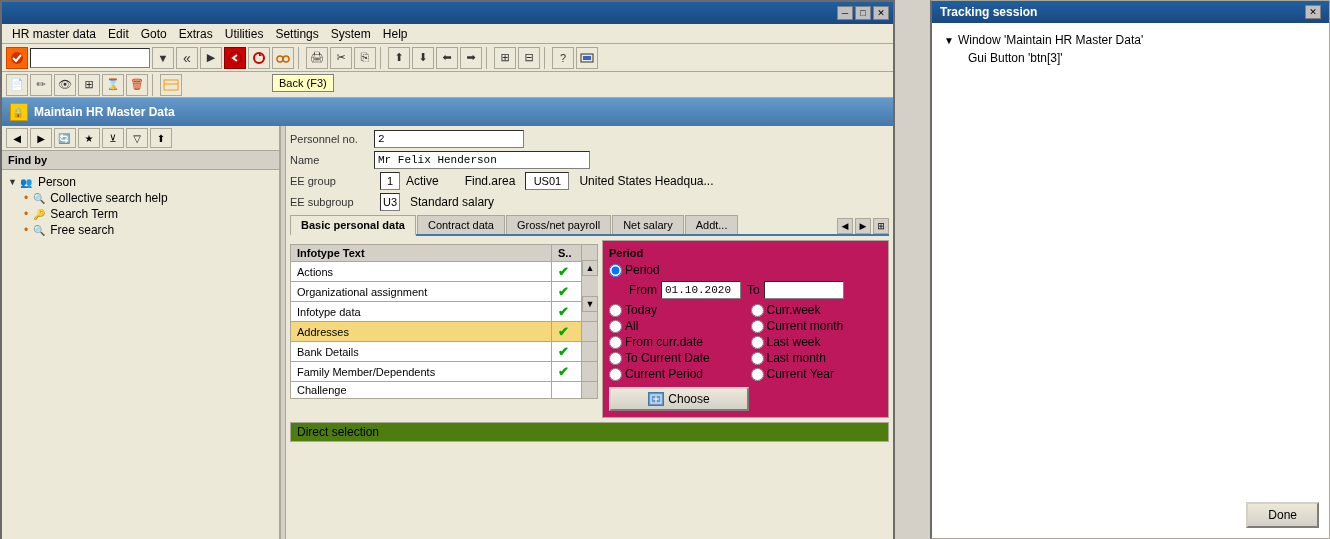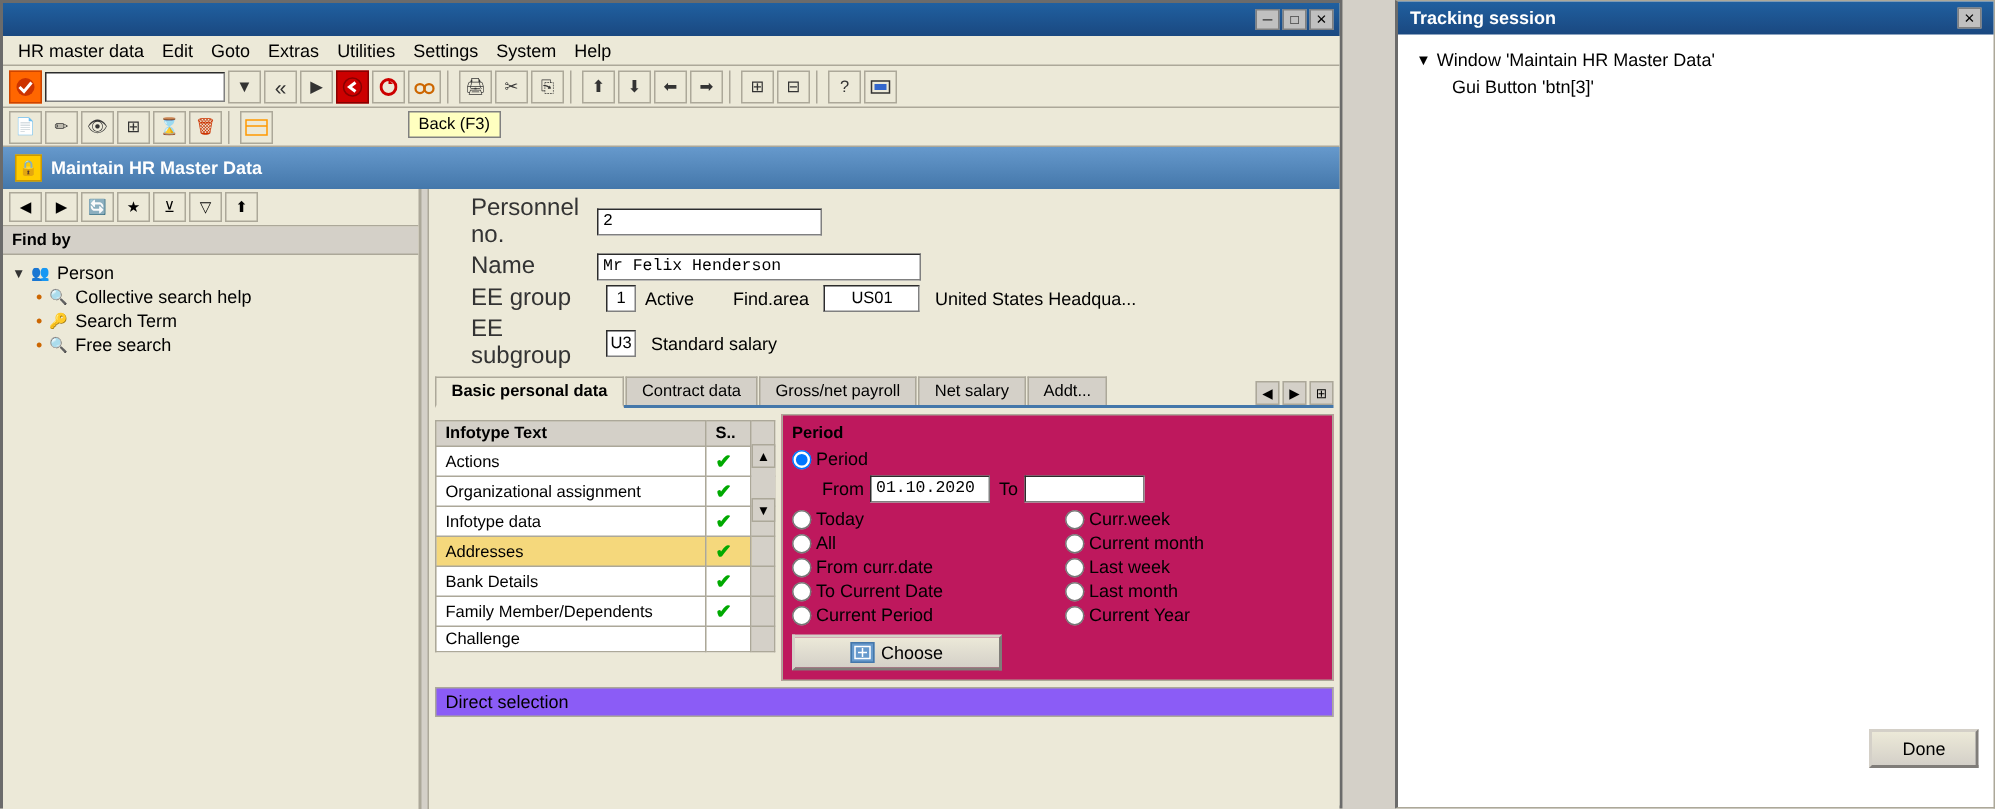--- a/index.html
+++ b/index.html
@@ -181,21 +181,21 @@
       overflow: hidden;
     }
 
     
     .form-row {
       display: flex; align-items: center;
       margin-bottom: 3px;
     }
     .form-label {
       width: 84px;
-      font-size: 16px; color: #333; margin-left: 24px;
+      font-size: 11px; color: #333;
     }
     .form-input {
       height: 18px;
       border: 1px inset #808080;
       background: white;
       padding: 0 3px;
       font-size: 11px; font-family: 'Courier New', monospace;
     }
     .form-input.personnel { width: 150px; }
     .form-input.name { width: 216px; }
@@ -257,21 +257,21 @@
     .check-green { color: #00aa00; font-weight: bold; font-size: 13px; }
     .scroll-col { width: 16px; background: #d4d0c8 !important; }
 
     
     .main-content {
       display: flex;
       gap: 4px;
       margin-top: 4px;
     }
     .left-table-area {
-      width: 227px;
+      width: 308px;
     }
     .right-form-area {
       flex: 1;
       border: 1px solid #aca899;
       background: #be185d;
       padding: 6px;
     }
 
     
     .period-title {
@@ -354,21 +354,21 @@
     }
     .tracking-tree-child {
       margin-left: 24px;
       padding: 2px 4px;
       font-size: 12px;
     }
     .tracking-arrow { margin-right: 4px; font-size: 10px; }
 
     .done-btn-area {
       position: absolute;
-      bottom: 26px; right: 10px;
+      bottom: 10px; right: 10px;
     }
     .done-btn {
       padding: 4px 20px;
       background: linear-gradient(to bottom, #ece9d8, #d4d0c8);
       border: 2px outset #d4d0c8;
       cursor: pointer;
       font-size: 12px;
     }
 
     
@@ -572,21 +572,21 @@
       <div class="form-row">
         <span class="form-label">Name</span>
         <input class="form-input name" type="text" style="font-family: &quot;Courier New&quot;, monospace;" value="Mr Felix Henderson">
       </div>
 
       <div class="ee-row">
         <span class="form-label">EE group</span>
         <input class="small-box" type="text" value="1" style="">
         <span>Active</span>
         <span style="margin-left:20px;">Find.area</span>
-        <input class="small-box" style="width: 64px; margin-left: 4px;" type="text" value="US01">
+        <input class="small-box" style="width: 44px; margin-left: 4px;" type="text" value="US01">
         <span style="margin-left:4px;">United States Headqua...</span>
       </div>
 
       <div class="ee-row">
         <span class="form-label">EE subgroup</span>
         <input class="small-box" type="text" value="U3" style="">
         <span style="margin-left:4px;">Standard salary</span>
       </div>
 
       <div class="tabs-container">
@@ -728,21 +728,21 @@
                 <rect x="1" y="1" width="10" height="8" fill="none" stroke="white" stroke-width="1"></rect>
                 <line x1="3" y1="5" x2="9" y2="5" stroke="white" stroke-width="1"></line>
                 <line x1="6" y1="2" x2="6" y2="8" stroke="white" stroke-width="1"></line>
               </svg>
             </div>
             <span>Choose</span>
           </div>
         </div>
       </div>
 
-      <div style="margin-top:4px; border:1px solid #aca899; background:#8b5cf6; padding:2px 6px;">
+      <div style="margin-top:4px; border:1px solid #aca899; background:#4d7c0f; padding:2px 6px;">
         <span>Direct selection</span>
       </div>
 
     </div>
   </div>
 </div>
 
 <div class="tracking-panel">
   <div class="tracking-title-bar">
     <span class="tracking-title-text">Tracking session</span>

